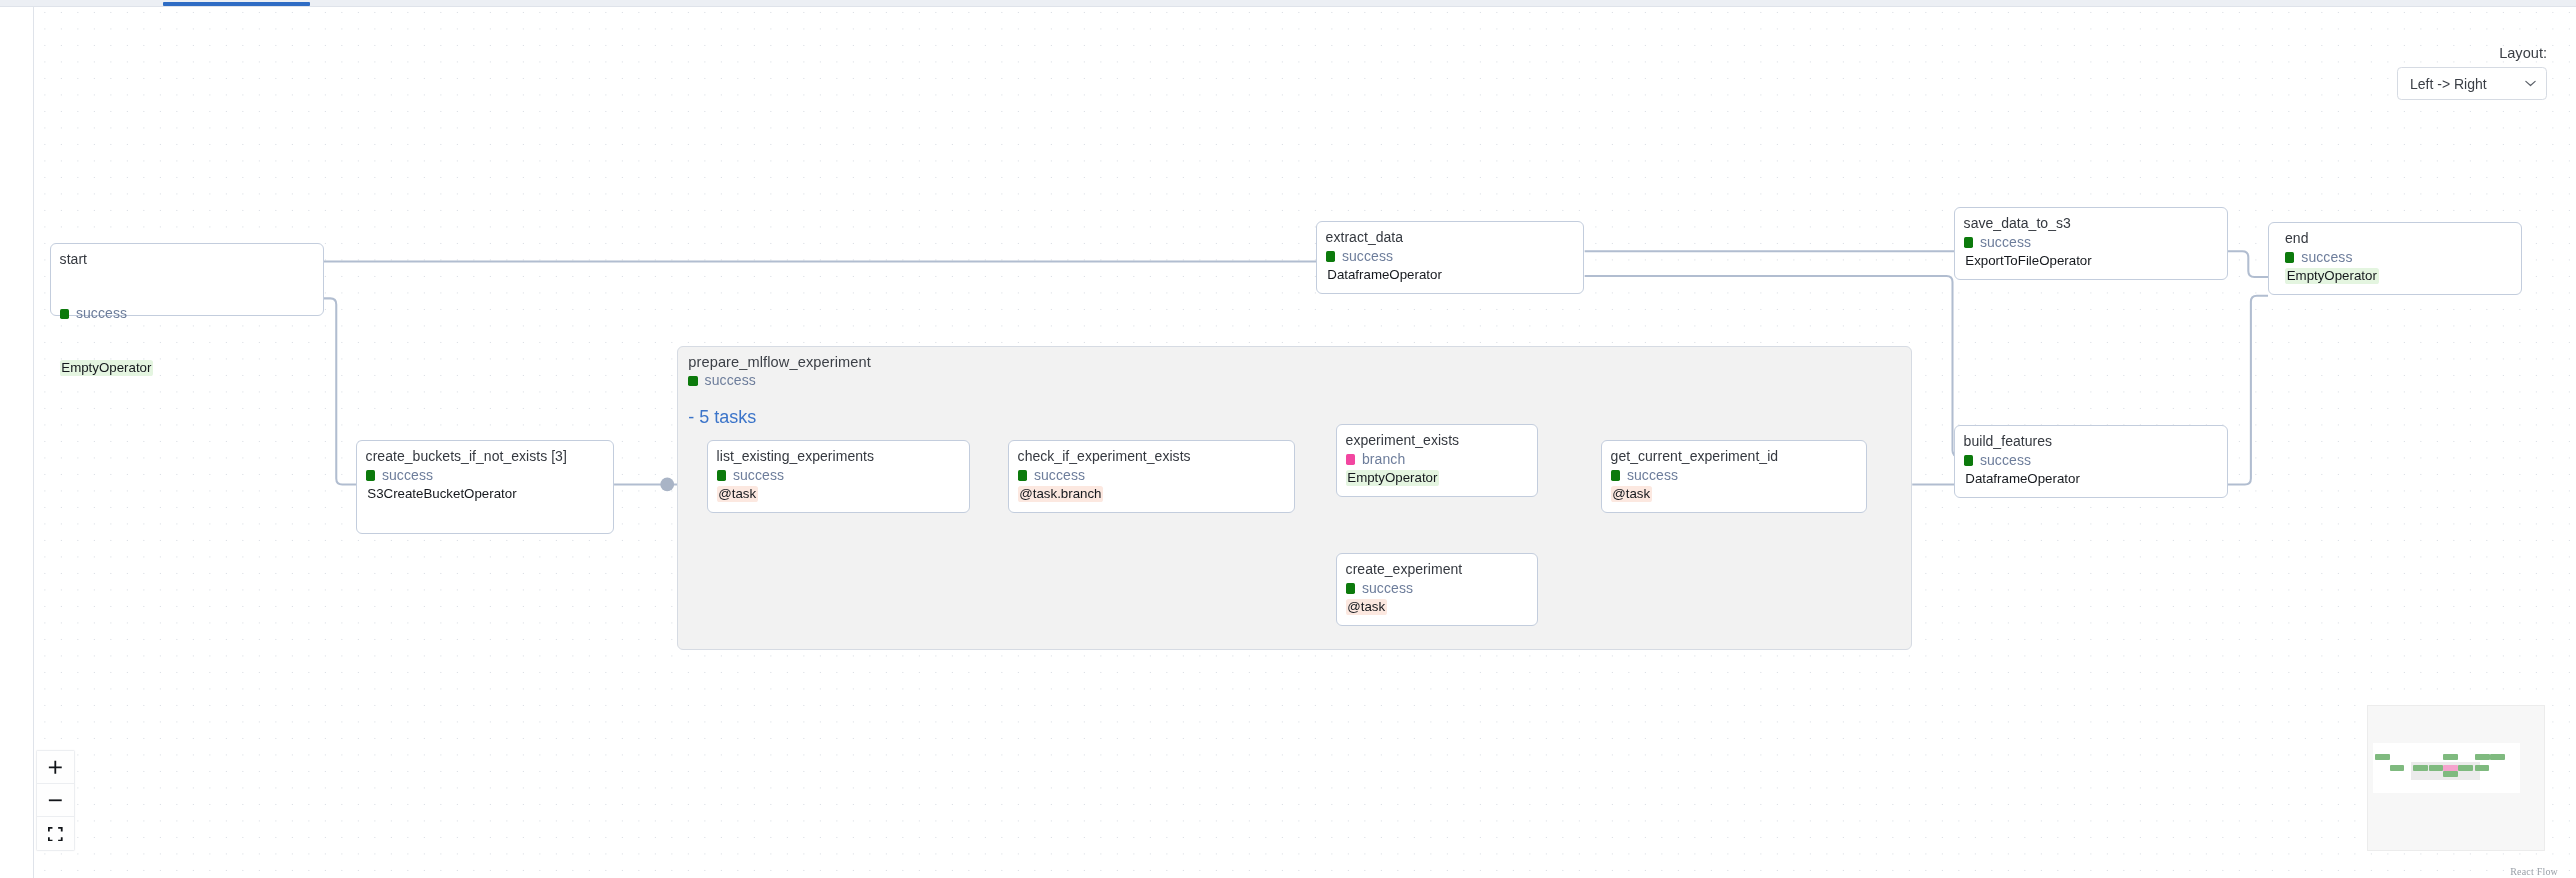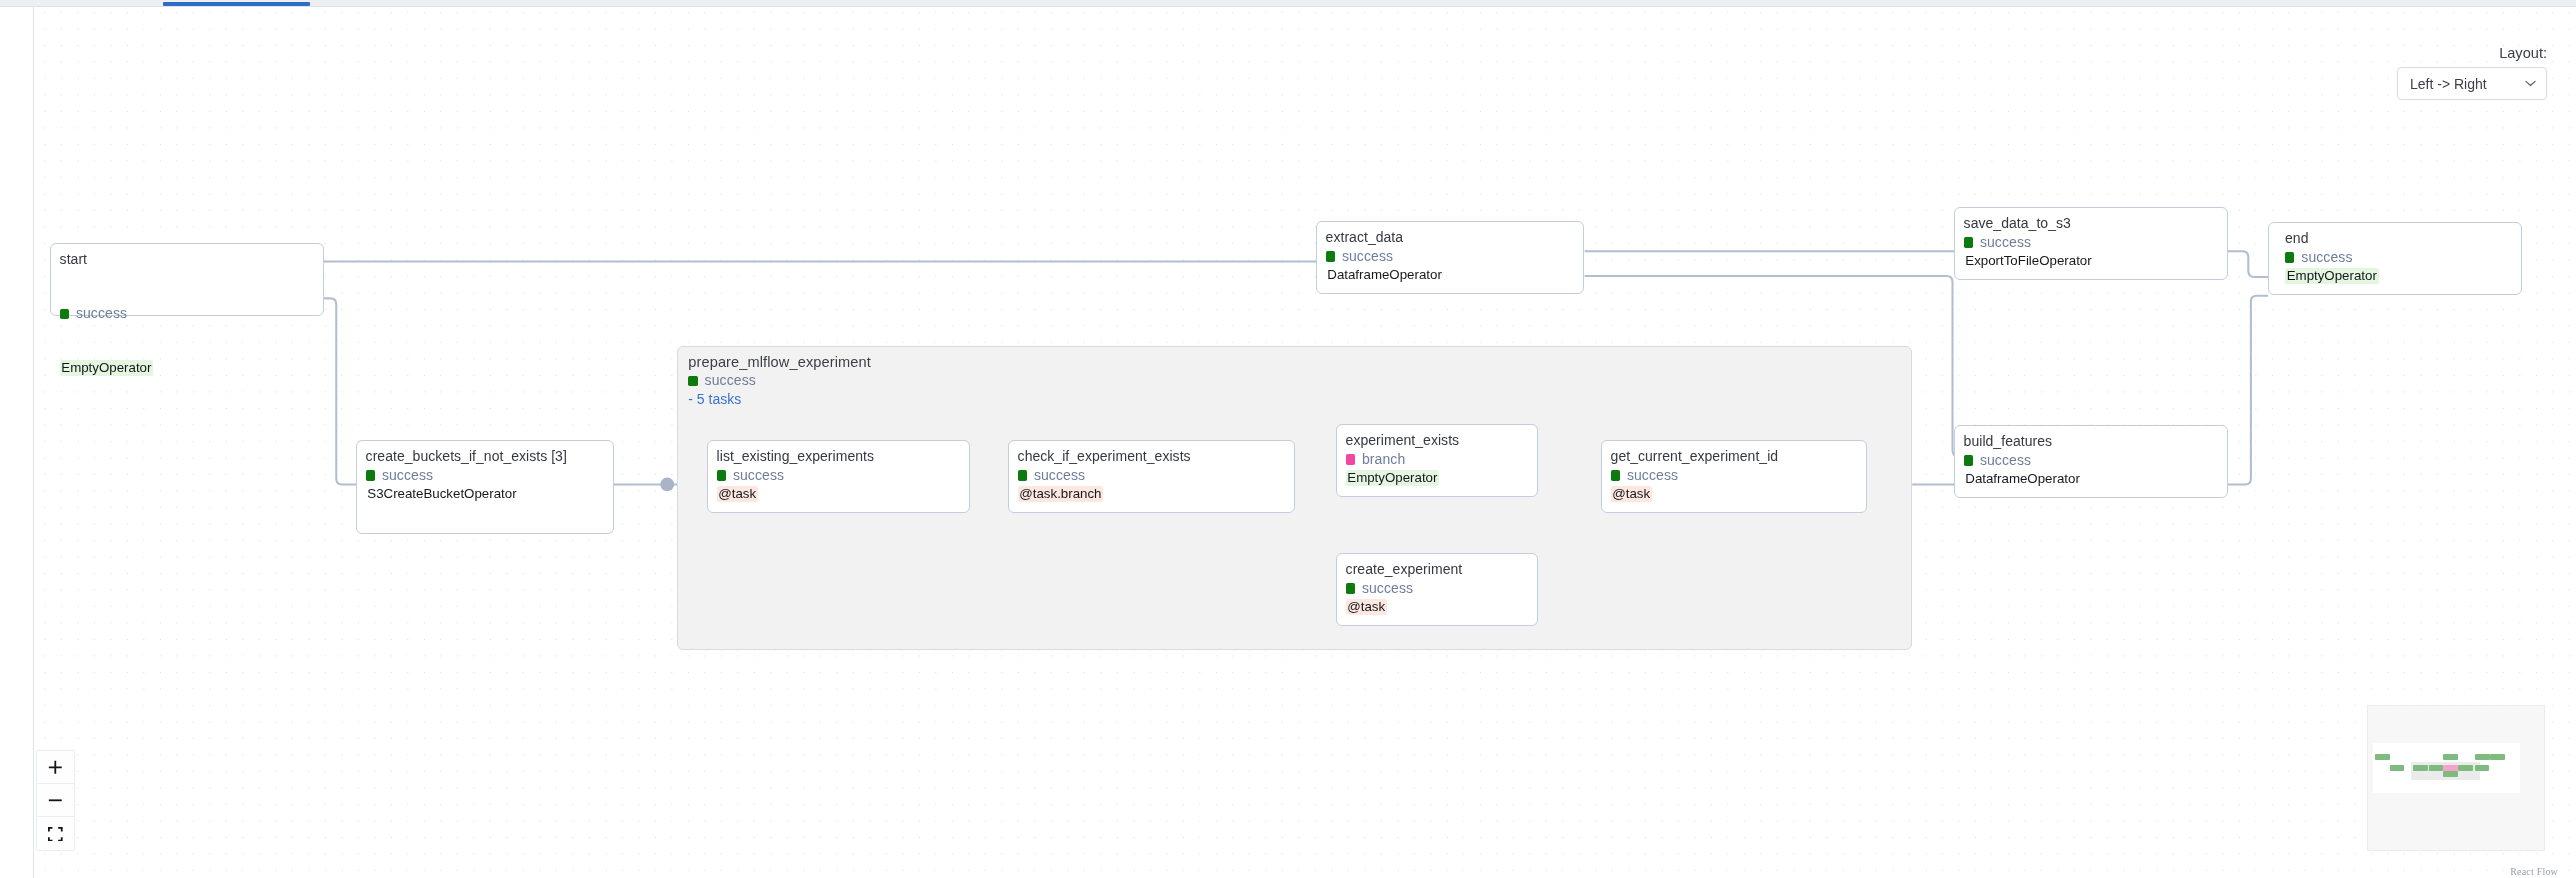--- a/index.html
+++ b/index.html
@@ -82,22 +82,22 @@
     letter-spacing: 0.1px;
     white-space: nowrap;
   }
   .group-status {
     position: absolute;
     left: 10.3px; top: 27.4px;
     display: flex; align-items: center; gap: 6.9px;
   }
   .group-tasks {
     position: absolute;
-    left: 10.3px; top: 44px;
-    font-size: 14px;
+    left: 10.3px; top: 60px;
+    font-size: 18px;
     color: #3b74c9;
     white-space: nowrap;
     cursor: pointer;
   }
 
   
   .task-node {
     position: absolute;
     background: #ffffff;
     border: 0.9px solid #c3cddd;

